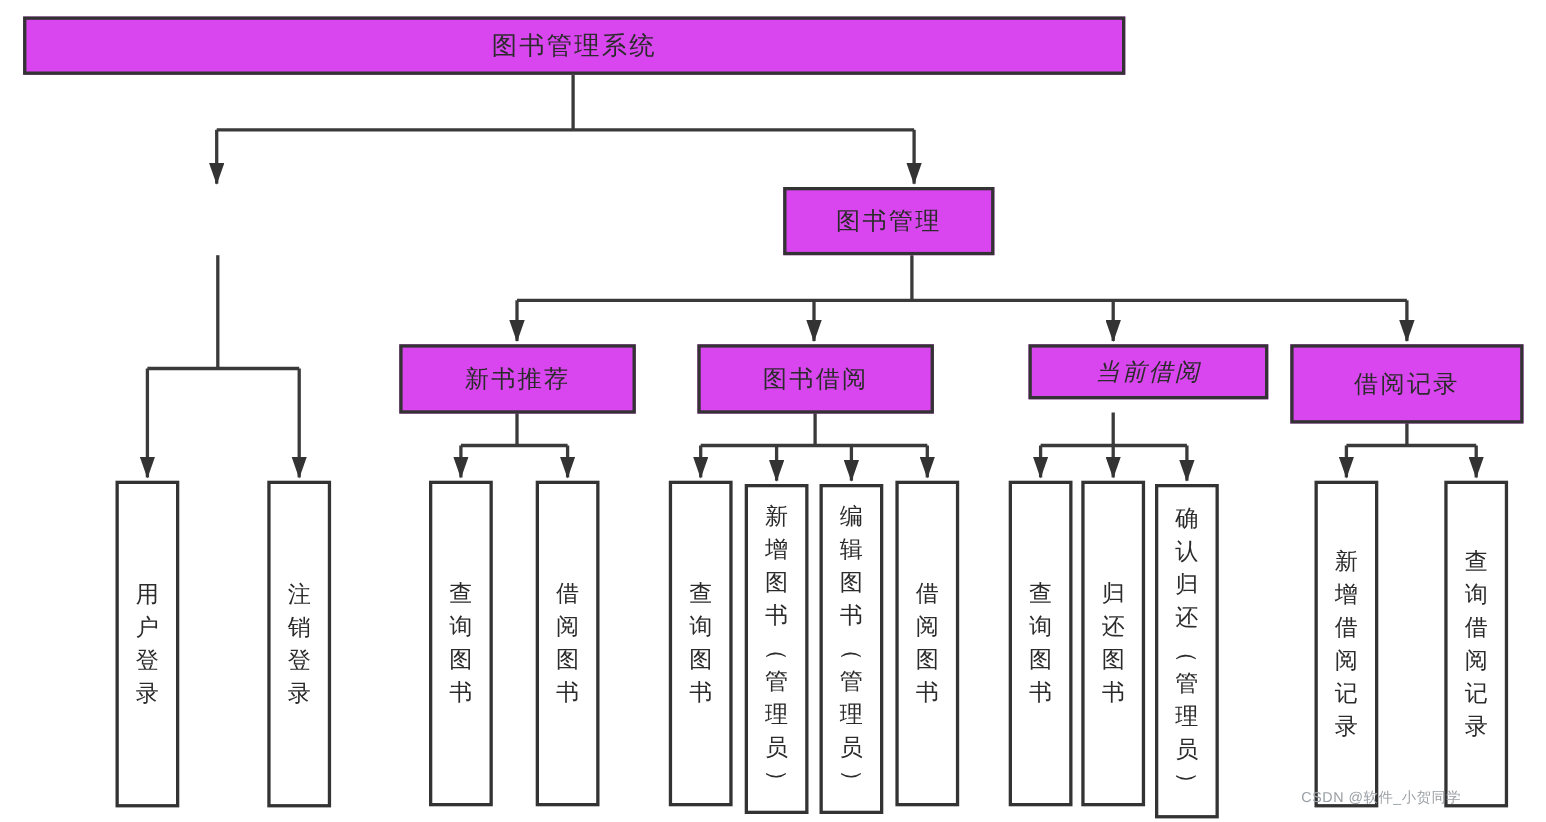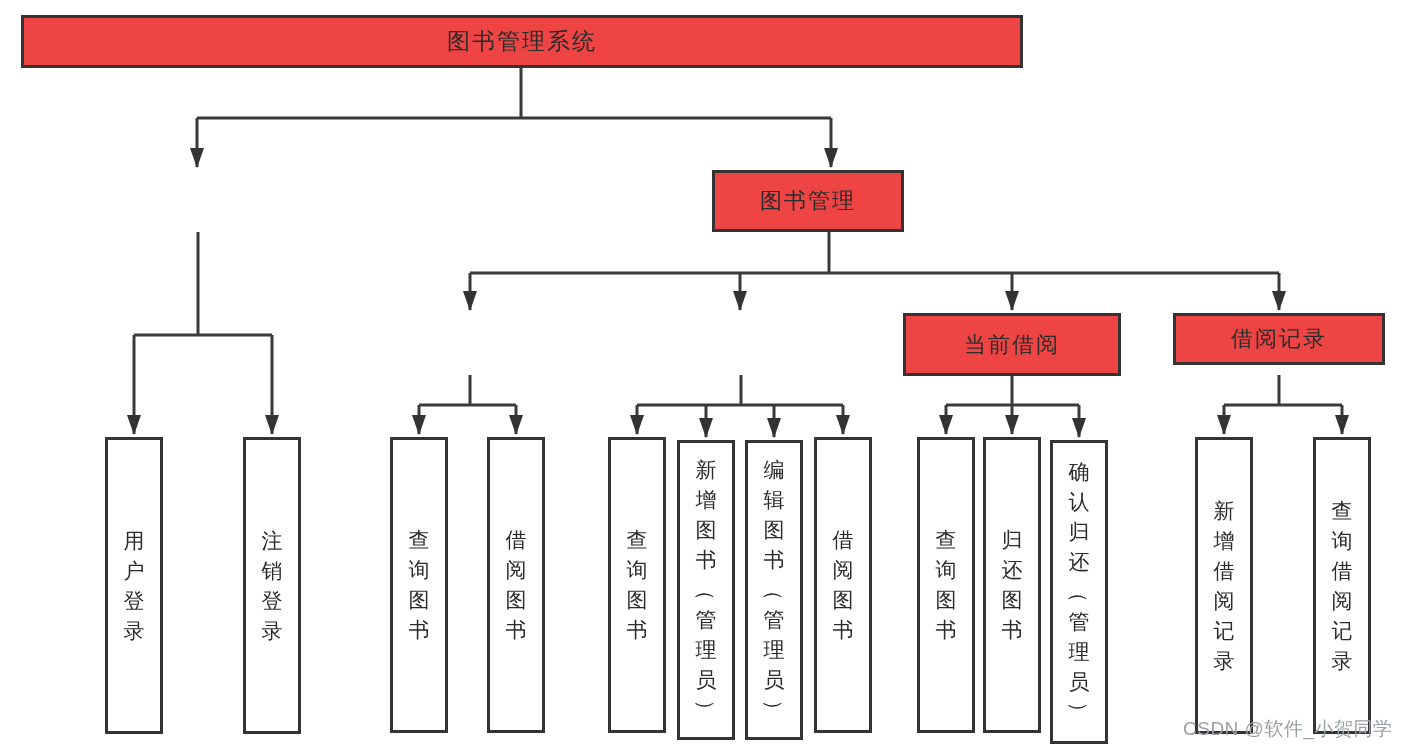--- a/index.html
+++ b/index.html
@@ -4,35 +4,35 @@
 <style>
   html,body{margin:0;padding:0;background:#ffffff;}
   #stage{
     position:relative;width:1405px;height:747px;background:#ffffff;overflow:hidden;
     font-family:"Liberation Sans",sans-serif;color:#2b2b2b;
   }
   #wires{position:absolute;left:0;top:0;width:1405px;height:747px;pointer-events:none;}
   .cline{stroke:#3a3a3a;stroke-width:3;fill:none;}
   .arr{marker-end:url(#arw);}
   .hbox{
-    position:absolute;box-sizing:border-box;background:#ef4444;border:3px solid #333333;
+    position:absolute;box-sizing:border-box;background:#d946ef;border:3px solid #333333;
     display:flex;align-items:center;justify-content:center;
     font-size:22px;letter-spacing:2px;color:#2b2b2b;z-index:1;
   }
   .hbox.root{font-size:23px;}
   .vbox{
     position:absolute;box-sizing:border-box;background:#ffffff;border:3px solid #333333;
     width:58px;z-index:1;
   }
   .vlabel{display:flex;flex-direction:column;align-items:center;justify-content:center;width:100%;height:100%;}
   .vchar{display:block;height:30px;line-height:30px;font-size:21px;text-align:center;width:100%;}
   .vchar.rot{transform:rotate(90deg);}
   #watermark{
     position:absolute;left:1183px;top:716px;z-index:2;
-    font-size:19px;letter-spacing:0.5px;color:#9aa0a5;white-space:nowrap;
+    font-size:13px;letter-spacing:0.5px;color:#9aa0a5;white-space:nowrap;
   }
 </style>
 </head>
 <body>
 
 <div id="stage">
 
   <svg id="wires" width="1405" height="747" viewBox="0 0 1405 747">
     <defs>
       <marker id="arw" viewBox="0 0 20 14" refX="19" refY="7" markerWidth="20" markerHeight="14" markerUnits="userSpaceOnUse" orient="auto">
@@ -78,22 +78,24 @@
     <path class="cline" d="M1279,375 V405"></path>
     <path class="cline" d="M1224,405 H1342"></path>
     <path class="cline arr" d="M1224,405 V434"></path>
     <path class="cline arr" d="M1342,405 V434"></path>
   </svg>
 
   <div class="hbox root" style="left:21px;top:15px;width:1002px;height:53px;">图书管理系统</div>
 
   <div class="hbox" style="left:712px;top:170px;width:192px;height:62px;">图书管理</div>
 
-  <div class="hbox" style="left:903px;top:313px;width:218px;height:63px;">当前借阅</div>
-  <div class="hbox" style="left:1173px;top:313px;width:212px;height:52px;">借阅记录</div>
+  <div class="hbox" style="left:363px;top:313px;width:215px;height:63px;">新书推荐</div>
+  <div class="hbox" style="left:634px;top:313px;width:215px;height:63px;">图书借阅</div>
+  <div class="hbox" style="left:935px;top:313px;width:218px;height:50px;font-style:italic;">当前借阅</div>
+  <div class="hbox" style="left:1173px;top:313px;width:212px;height:72px;">借阅记录</div>
 
   <div class="vbox" style="left:105px;top:437px;height:297px;">
     <div class="vlabel">
         <span class="vchar">用</span>
         <span class="vchar">户</span>
         <span class="vchar">登</span>
         <span class="vchar">录</span>
       </div>
   </div>
   <div class="vbox" style="left:243px;top:437px;height:297px;">

